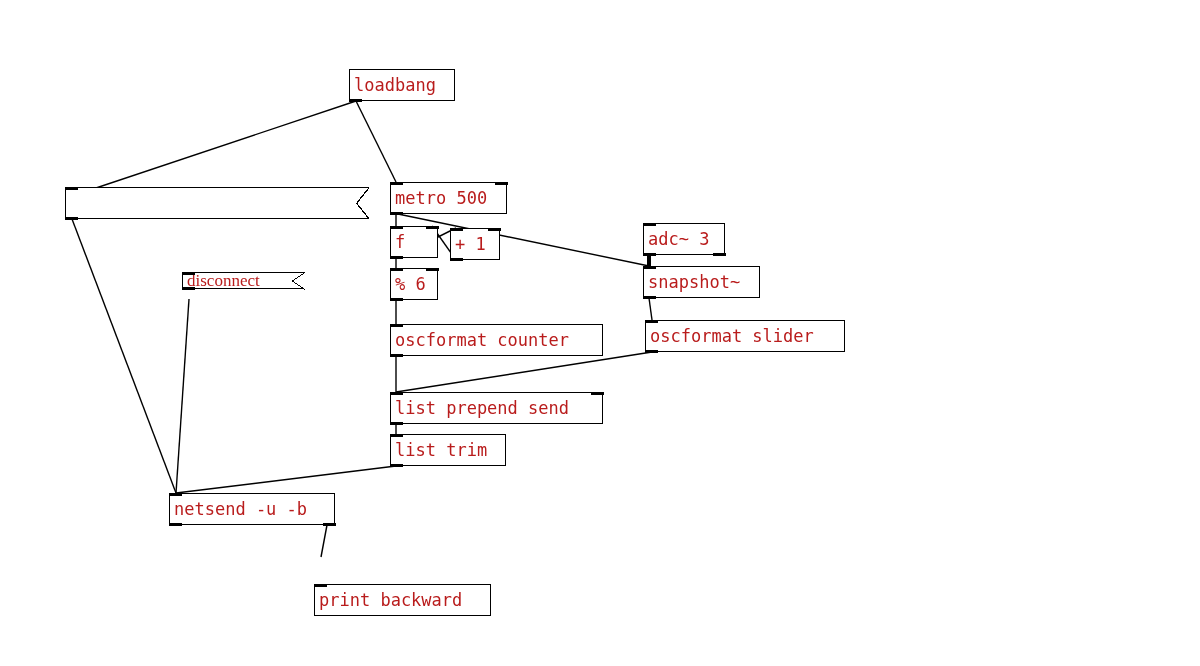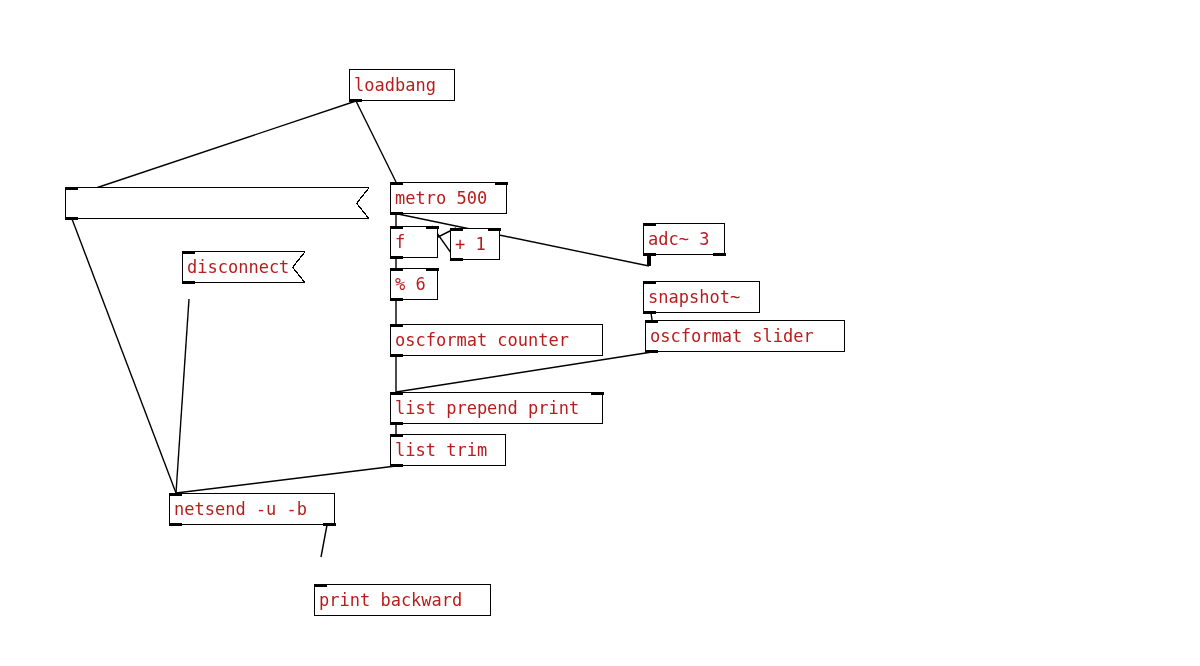--- a/index.html
+++ b/index.html
@@ -90,23 +90,23 @@
       <line x1="396" y1="466" x2="176" y2="493" stroke="#000000" stroke-width="1.4"></line>
       <line x1="327" y1="525" x2="321" y2="557" stroke="#000000" stroke-width="1.4"></line>
     </svg>
   <div id="boxes">
       <div class="box obj" style="left: 349px; top: 69px; width: 106px; height: 32px;"><span>loadbang</span><span class="nub out left"></span></div>
       <div class="box msg" style="left: 65px; top: 187px; width: 303px; height: 32px;"><span class="nub in left"></span><span class="nub out left"></span></div>
       <div class="box obj" style="left: 390px; top: 182px; width: 117px; height: 32px;"><span>metro 500</span><span class="nub in left"></span><span class="nub in right"></span><span class="nub out left"></span></div>
       <div class="box obj" style="left: 390px; top: 226px; width: 48px; height: 32px;"><span>f</span><span class="nub in left"></span><span class="nub in right"></span><span class="nub out left"></span></div>
       <div class="box obj" style="left: 450px; top: 228px; width: 50px; height: 32px;"><span>+ 1</span><span class="nub in left"></span><span class="nub in right"></span><span class="nub out left"></span></div>
       <div class="box obj" style="left: 390px; top: 268px; width: 48px; height: 32px;"><span>% 6</span><span class="nub in left"></span><span class="nub in right"></span><span class="nub out left"></span></div>
-      <div class="box msg" style="left: 182px; top: 251px; width: 122px; height: 32px;"><span>disconnect</span><span class="nub in left"></span><span class="nub out left"></span></div>
+      <div class="box msg" style="left: 182px; top: 272px; width: 122px; height: 17px; font-family: Liberation Serif, serif;"><span>disconnect</span><span class="nub in left"></span><span class="nub out left"></span></div>
       <div class="box obj" style="left: 643px; top: 223px; width: 82px; height: 32px;"><span>adc~ 3</span><span class="nub in left"></span><span class="nub out left"></span><span class="nub out right"></span></div>
-      <div class="box obj" style="left: 643px; top: 266px; width: 117px; height: 32px; margin-top: 15px;"><span>snapshot~</span><span class="nub in left"></span><span class="nub out left"></span></div>
+      <div class="box obj" style="left: 643px; top: 266px; width: 117px; height: 32px;"><span>snapshot~</span><span class="nub in left"></span><span class="nub out left"></span></div>
       <div class="box obj" style="left: 390px; top: 324px; width: 213px; height: 32px;"><span>oscformat counter</span><span class="nub in left"></span><span class="nub out left"></span></div>
       <div class="box obj" style="left: 645px; top: 320px; width: 200px; height: 32px; text-align: center;"><span>oscformat slider</span><span class="nub in left"></span><span class="nub out left"></span></div>
-      <div class="box obj" style="left: 390px; top: 392px; width: 213px; height: 32px;"><span>list prepend print</span><span class="nub in left"></span><span class="nub in right"></span><span class="nub out left"></span></div>
+      <div class="box obj" style="left: 390px; top: 392px; width: 213px; height: 32px;"><span>list prepend send</span><span class="nub in left"></span><span class="nub in right"></span><span class="nub out left"></span></div>
       <div class="box obj" style="left: 390px; top: 434px; width: 116px; height: 32px;"><span>list trim</span><span class="nub in left"></span><span class="nub out left"></span></div>
       <div class="box obj" style="left: 169px; top: 493px; width: 166px; height: 32px;"><span>netsend -u -b</span><span class="nub in left"></span><span class="nub out left"></span><span class="nub out right"></span></div>
       <div class="box obj" style="left: 314px; top: 557px; width: 177px; height: 32px; margin-top: 27px;"><span>print backward</span><span class="nub in left"></span></div>
     </div>
 </div>
 
 </body></html>

